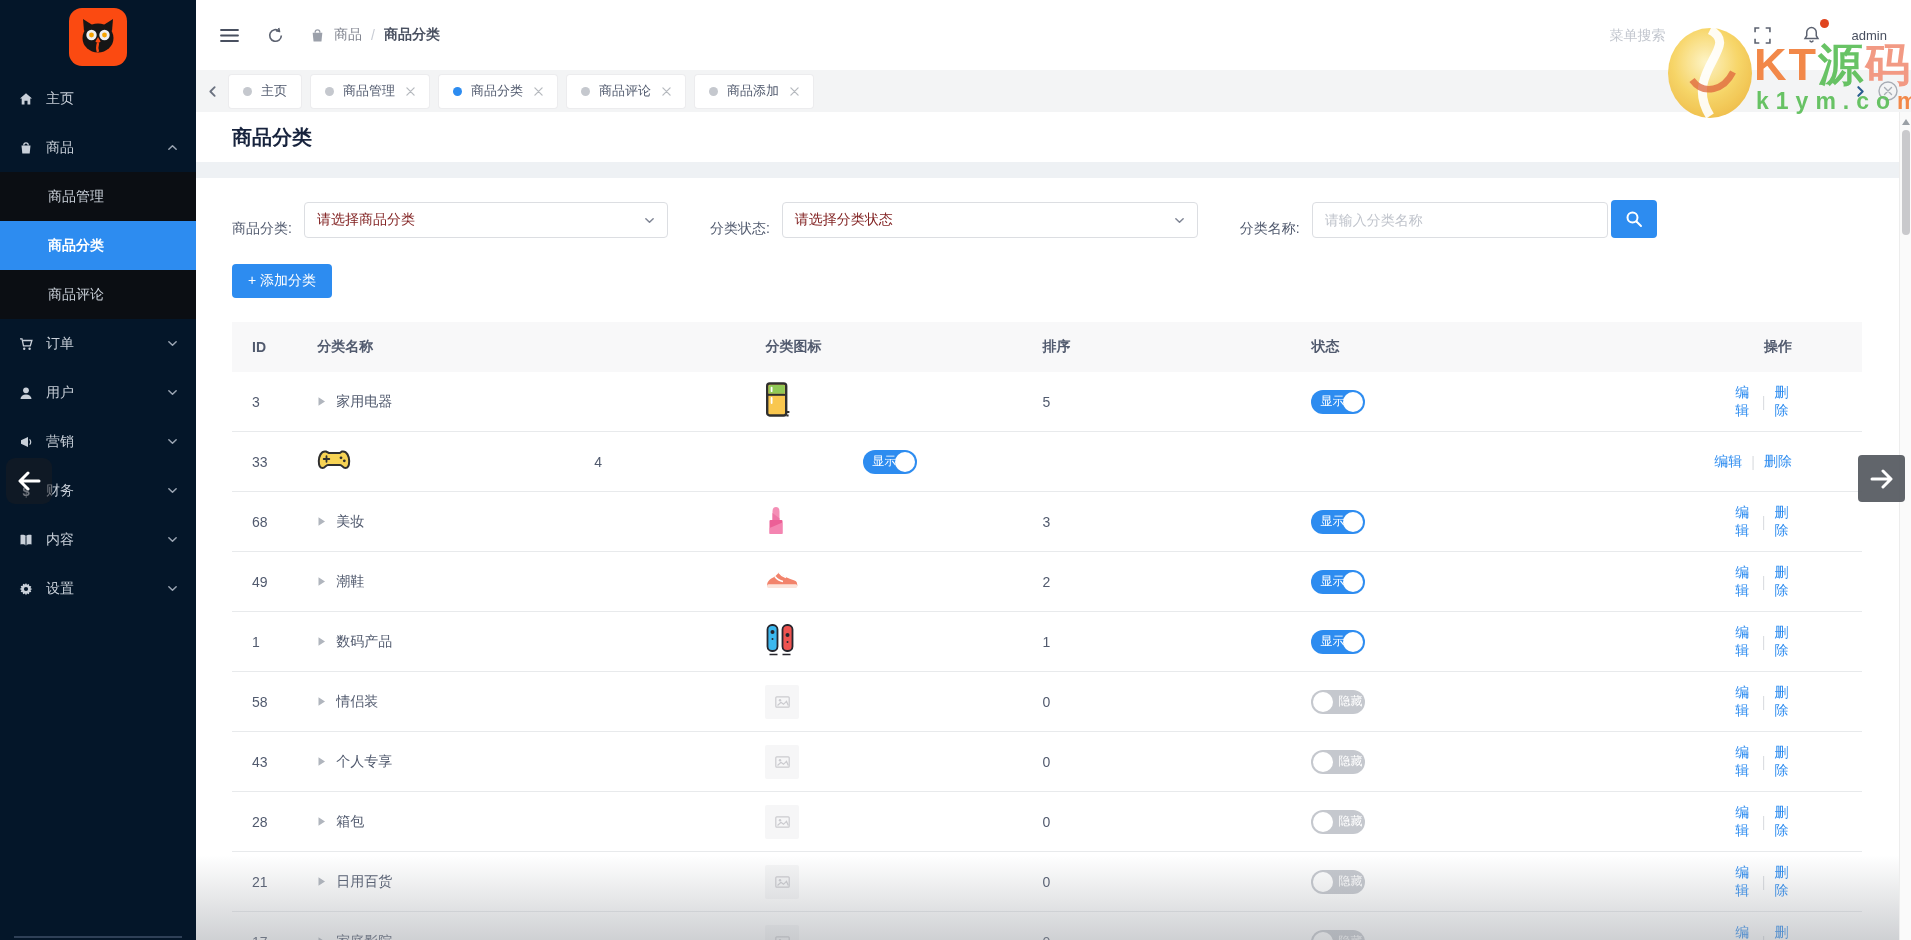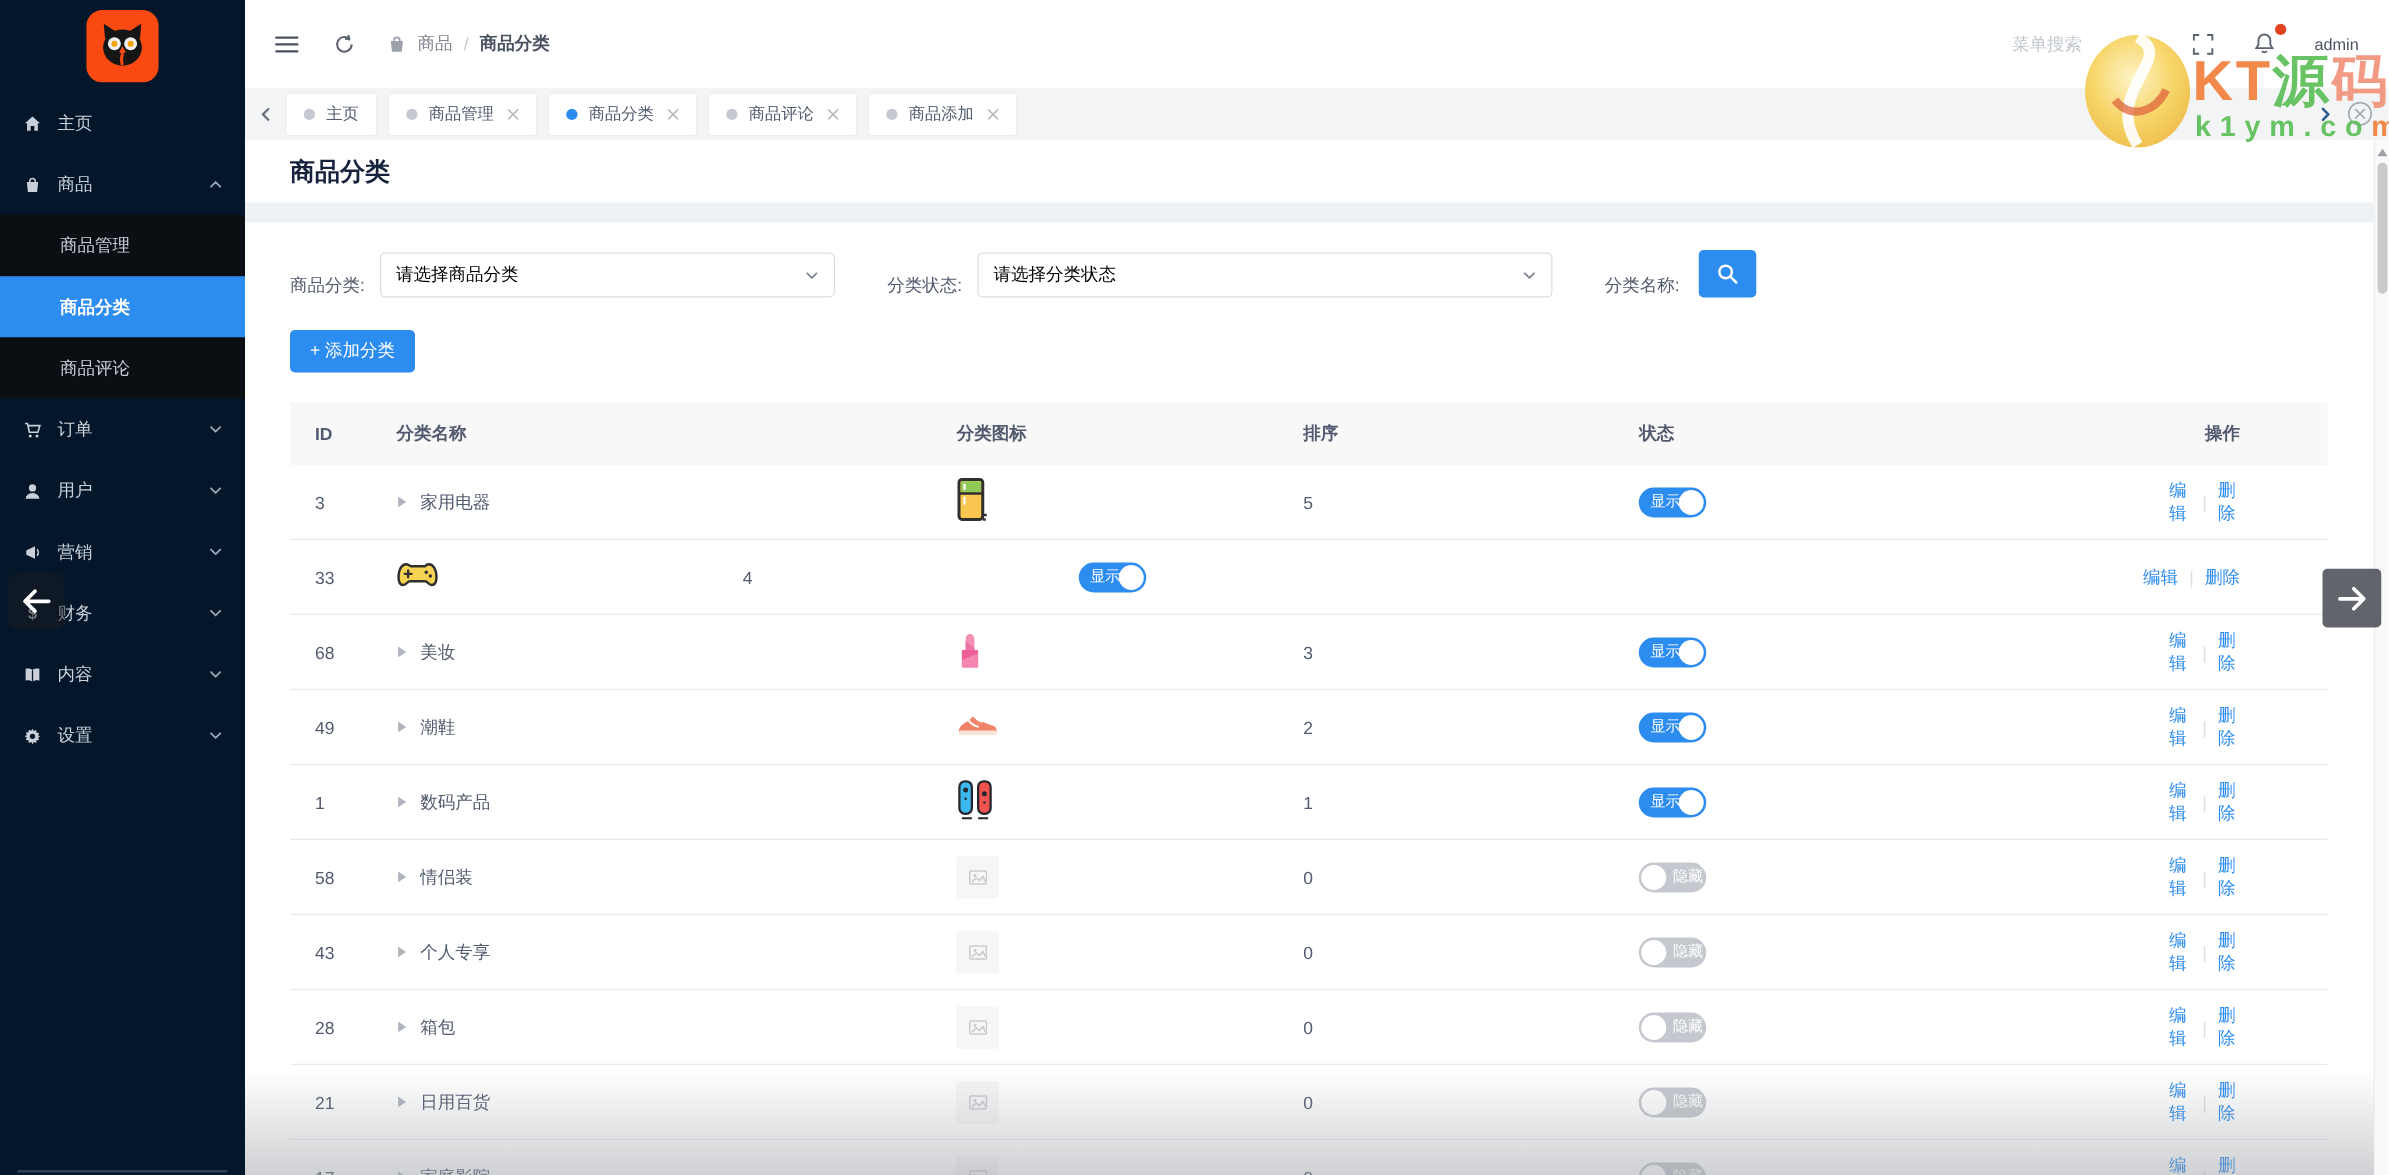--- a/index.html
+++ b/index.html
@@ -45,23 +45,23 @@
   
   .main { position:absolute; left:196px; top:112px; right:12px; bottom:-80px; background:#fff; }
   .titlebar { height:50px; background:#fff; display:flex; align-items:center; padding-left:36px; }
   .titlebar h1 { font-size:20px; color:#17233d; font-weight:bold; }
   .gray-strip { height:16px; background:#eef1f4; }
   .content { padding:22px 37px 0 36px; }
 
   .filter-row { display:flex; align-items:flex-end; font-size:14px; color:#515a6e; }
   .f-label { margin-right:12px; white-space:nowrap; }
   .select { width:364px; height:36px; border:1px solid #dcdee2; border-radius:4px; background:#fff; display:flex; align-items:center; padding:0 12px; cursor:pointer; }
-  .select .ph { color:#000000; font-size:14px; flex:1; }
+  .select .ph { color:#7f1d1d; font-size:14px; flex:1; }
   .select .chev { color:#808695; display:inline-flex; }
-  .sel2 { width:460px; }
+  .sel2 { width:416px; }
   .fgap { margin-left:42px; }
   .name-input { width:296px; height:36px; border:1px solid #dcdee2; border-radius:4px; padding:0 12px; font-size:14px; outline:none; color:#515a6e; }
   .name-input::placeholder { color:#c0c4cc; }
   .search-btn { width:46px; height:38px; background:#2d8cf0; border:none; border-radius:4px; margin-left:3px; cursor:pointer; display:flex; align-items:center; justify-content:center; }
 
   .add-btn { margin-top:26px; height:34px; padding:0 16px; background:#2d8cf0; color:#fff; border:none; border-radius:4px; font-size:14px; cursor:pointer; }
 
   .table { margin-top:24px; }
   .thead { display:flex; align-items:center; height:50px; background:#f8f8f9; font-weight:bold; font-size:14px; color:#515a6e; }
   .cell { padding-left:20px; }
@@ -362,20 +362,21 @@
       <span class="f-label fgap">分类状态:</span>
       <div class="select sel2">
         <span class="ph">请选择分类状态</span>
         <span class="chev">
             <svg width="11" height="11" viewBox="0 0 12 12">
               <polyline points="2,4 6,8 10,4" fill="none" stroke="#808695" stroke-width="1.6" stroke-linecap="round" stroke-linejoin="round"></polyline>
             </svg>
           </span>
       </div>
       <span class="f-label fgap">分类名称:</span>
+      <input class="name-input" placeholder="请输入分类名称" style="">
       <button class="search-btn">
         <svg width="18" height="18" viewBox="0 0 18 18">
             <circle cx="7.5" cy="7.5" r="5" fill="none" stroke="#fff" stroke-width="2"></circle>
             <path d="M11.5 11.5 L16 16" stroke="#fff" stroke-width="2" stroke-linecap="round"></path>
           </svg>
       </button>
     </div>
 
     <button class="add-btn">+ 添加分类</button>
 

